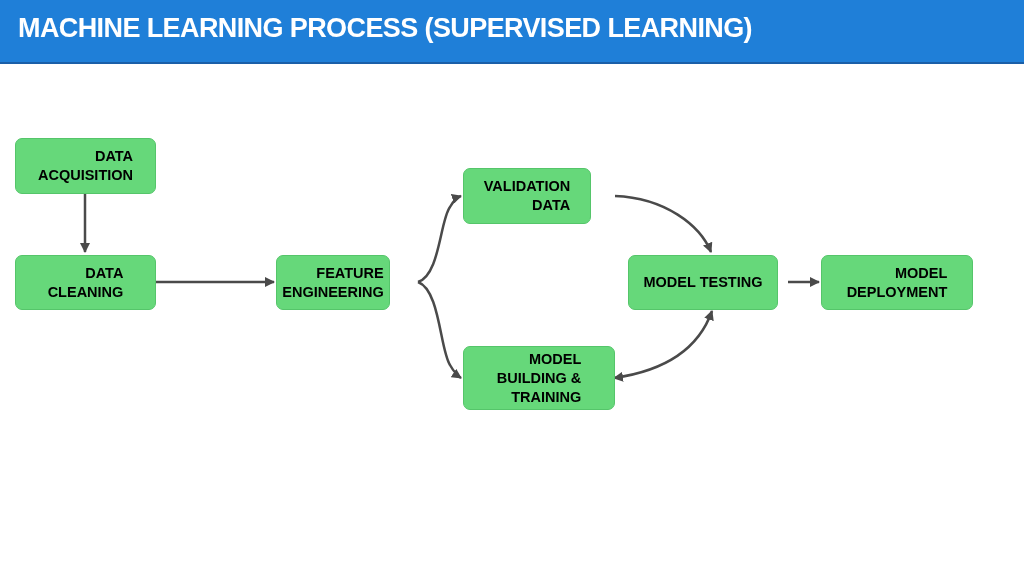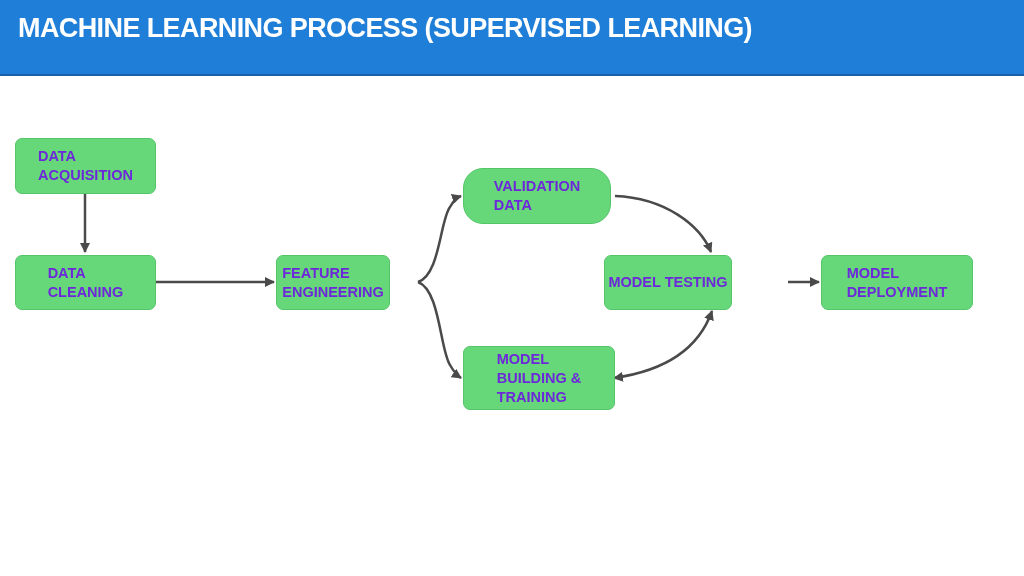--- a/index.html
+++ b/index.html
@@ -2,33 +2,33 @@
 <html><head>
 <meta charset="utf-8">
 <style>
   html, body { margin: 0; padding: 0; }
   body {
     width: 1024px; height: 576px; position: relative; overflow: hidden;
     background: #ffffff;
     font-family: "Liberation Sans", "DejaVu Sans", sans-serif;
   }
   .header {
-    position: absolute; left: 0; top: 0; width: 1024px; height: 76px;
+    position: absolute; left: 0; top: 0; width: 1024px; height: 64px;
     background: #1f7fd8; border-bottom: 2px solid #1a5fa8; box-sizing: border-box;
   }
   .header-title {
     position: absolute; left: 18px; top: 13px;
     color: #ffffff; font-weight: bold; font-size: 27px; letter-spacing: -0.6px;
     white-space: nowrap;
   }
   .node {
     position: absolute; box-sizing: border-box;
     background: #66d87a; border: 1px solid #55c56a; border-radius: 7px;
-    display: flex; align-items: center; justify-content: center; text-align: left;
-    color: #6d28d9; font-weight: bold; font-size: 14.5px; line-height: 19px;
+    display: flex; align-items: center; justify-content: center; text-align: right;
+    color: #000000; font-weight: bold; font-size: 14.5px; line-height: 19px;
     white-space: pre-line;
   }
   svg.edges { position: absolute; left: 0; top: 0; }
   .edge { fill: none; stroke: #4a4a4a; stroke-width: 2.5; }
 </style>
 </head>
 <body>
 
 <div class="header">
   <div class="header-title">MACHINE LEARNING PROCESS (SUPERVISED LEARNING)</div>
@@ -48,20 +48,20 @@
   <path class="edge" d="M614,378 C670,370 700,345 712,311" marker-start="url(#arrow)" marker-end="url(#arrow)"></path>
   <path class="edge" d="M788,282 L819,282" marker-end="url(#arrow)"></path>
 </svg>
 
 <div class="node" style="left:15px;top:138px;width:141px;height:56px;">DATA
 ACQUISITION</div>
 <div class="node" style="left:15px;top:255px;width:141px;height:55px;">DATA
 CLEANING</div>
 <div class="node" style="left:276px;top:255px;width:114px;height:55px;">FEATURE
 ENGINEERING</div>
-<div class="node" style="left:463px;top:168px;width:148px;height:56px;border-radius:20px;">VALIDATION
+<div class="node" style="left:463px;top:168px;width:128px;height:56px;">VALIDATION
 DATA</div>
 <div class="node" style="left:463px;top:346px;width:152px;height:64px;">MODEL
 BUILDING &amp;
 TRAINING</div>
-<div class="node" style="left:604px;top:255px;width:128px;height:55px;">MODEL TESTING</div>
+<div class="node" style="left:628px;top:255px;width:150px;height:55px;">MODEL TESTING</div>
 <div class="node" style="left:821px;top:255px;width:152px;height:55px;">MODEL
 DEPLOYMENT</div>
 
 </body></html>

